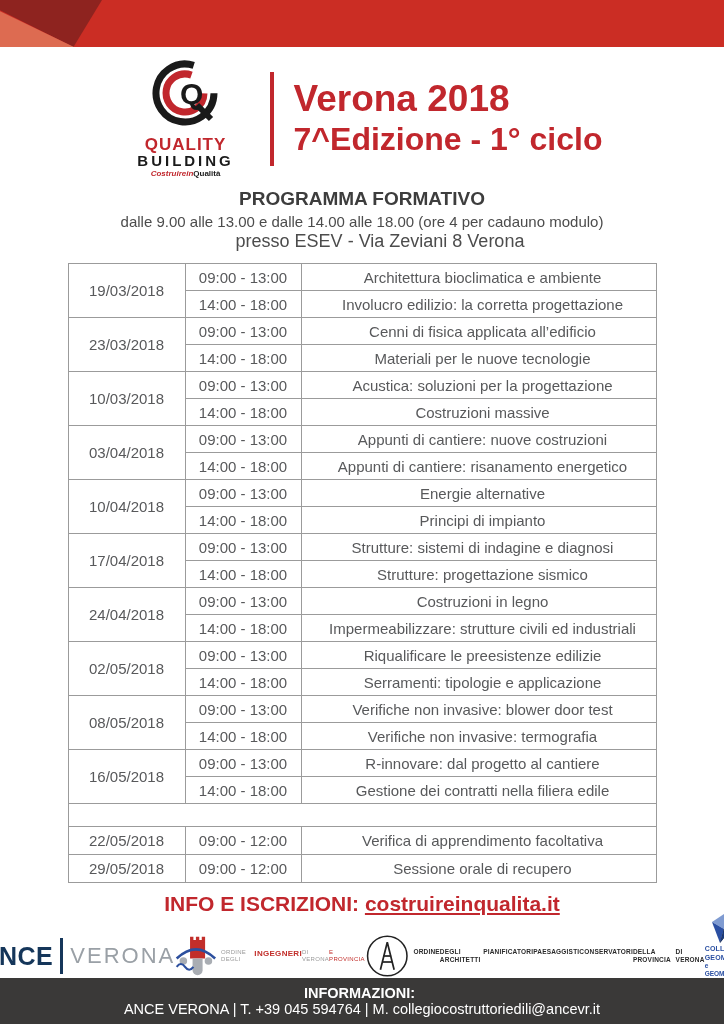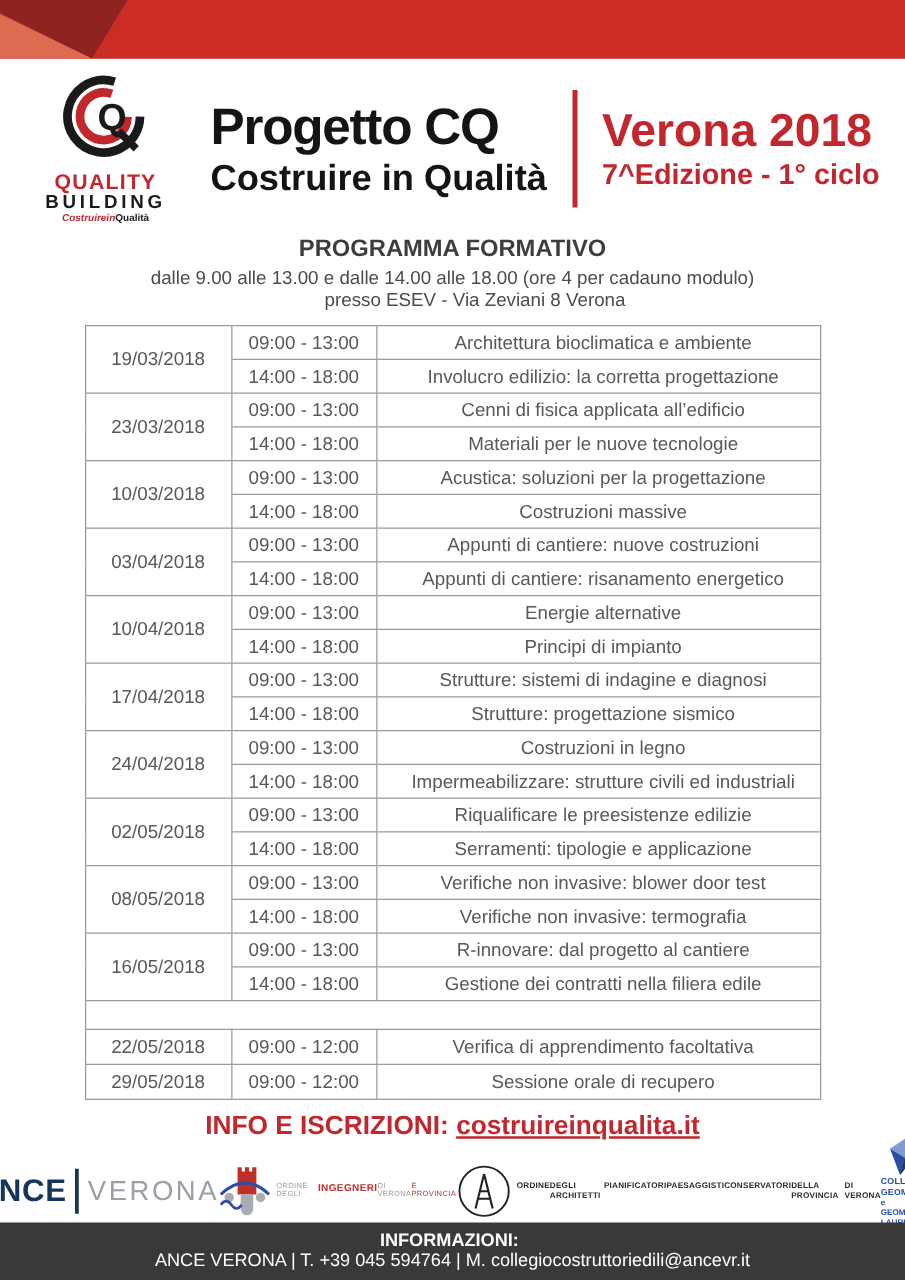--- a/index.html
+++ b/index.html
@@ -19,25 +19,25 @@
   .cq-brand-1{font-size:17px;font-weight:bold;color:#c1272d;letter-spacing:1px;margin-top:2px;}
   .cq-brand-2{font-size:15px;font-weight:bold;color:#1a1a1a;letter-spacing:3px;}
   .cq-tagline{font-size:8px;margin-top:2px;color:#1a1a1a;font-weight:bold;}
   .cq-tagline .red{color:#c1272d;font-style:italic;}
   .title-block{text-align:left;}
   .title-main{font-size:41px;font-weight:bold;color:#141414;letter-spacing:-1px;line-height:1.05;}
   .title-sub{font-size:29px;font-weight:bold;color:#141414;margin-top:6px;line-height:1;}
   .v-divider{width:4px;height:94px;background:#c1272d;}
   .edition-block{color:#c1272d;font-weight:bold;text-align:left;}
   .edition-1{font-size:37px;line-height:1.1;}
-  .edition-2{font-size:23px;line-height:1.2;}
+  .edition-2{font-size:32px;line-height:1.2;}
   
   .prog-heading{text-align:center;font-size:19px;font-weight:bold;color:#3d3d3d;margin-top:4px;}
   .prog-note{text-align:center;font-size:15px;color:#4c4c4c;margin-top:3px;}
-  .prog-venue{text-align:center;font-size:15px;color:#4c4c4c;margin-top:1px;padding-left:36px;}
+  .prog-venue{text-align:center;font-size:18px;color:#4c4c4c;margin-top:1px;padding-left:36px;}
   
   table.program{border-collapse:collapse;margin:11px auto 0;width:588px;table-layout:fixed;}
   table.program td{border:1px solid #9b9b9b;color:#58595b;font-size:15px;overflow:hidden;white-space:nowrap;}
   td.c-date{text-align:center;}
   td.c-time{text-align:center;}
   td.c-topic{text-align:center;padding-left:9px;}
   tr.sess{height:27px;}
   tr.spacer-row{height:23px;}
   tr.single{height:28px;}
   
@@ -78,24 +78,20 @@
       <circle cx="36" cy="34" r="29" fill="none" stroke="#1a1a1a" stroke-width="7" stroke-dasharray="145 40" stroke-dashoffset="-18" transform="rotate(-35 36 34)"></circle>
       <circle cx="36" cy="34" r="19" fill="none" stroke="#c1272d" stroke-width="7" stroke-dasharray="95 30" stroke-dashoffset="-12" transform="rotate(-35 36 34)"></circle>
       <text x="31" y="45" font-family="Liberation Sans, sans-serif" font-size="30" font-weight="bold" fill="#1a1a1a">Q</text>
       <line x1="48" y1="46" x2="62" y2="60" stroke="#1a1a1a" stroke-width="6"></line>
     </svg>
     <div class="cq-brand-1">QUALITY</div>
     <div class="cq-brand-2">BUILDING</div>
     <div class="cq-tagline"><span class="red">Costruirein</span><span>Qualità</span></div>
   </div>
 
-  <div class="title-block">
-    <div class="title-main">Progetto CQ</div>
-    <div class="title-sub">Costruire in Qualità</div>
-  </div>
 
   <div class="v-divider"></div>
 
   <div class="edition-block">
     <div class="edition-1">Verona 2018</div>
     <div class="edition-2">7^Edizione - 1° ciclo</div>
   </div>
 </div>
 
 <div class="prog-heading">PROGRAMMA FORMATIVO</div>

